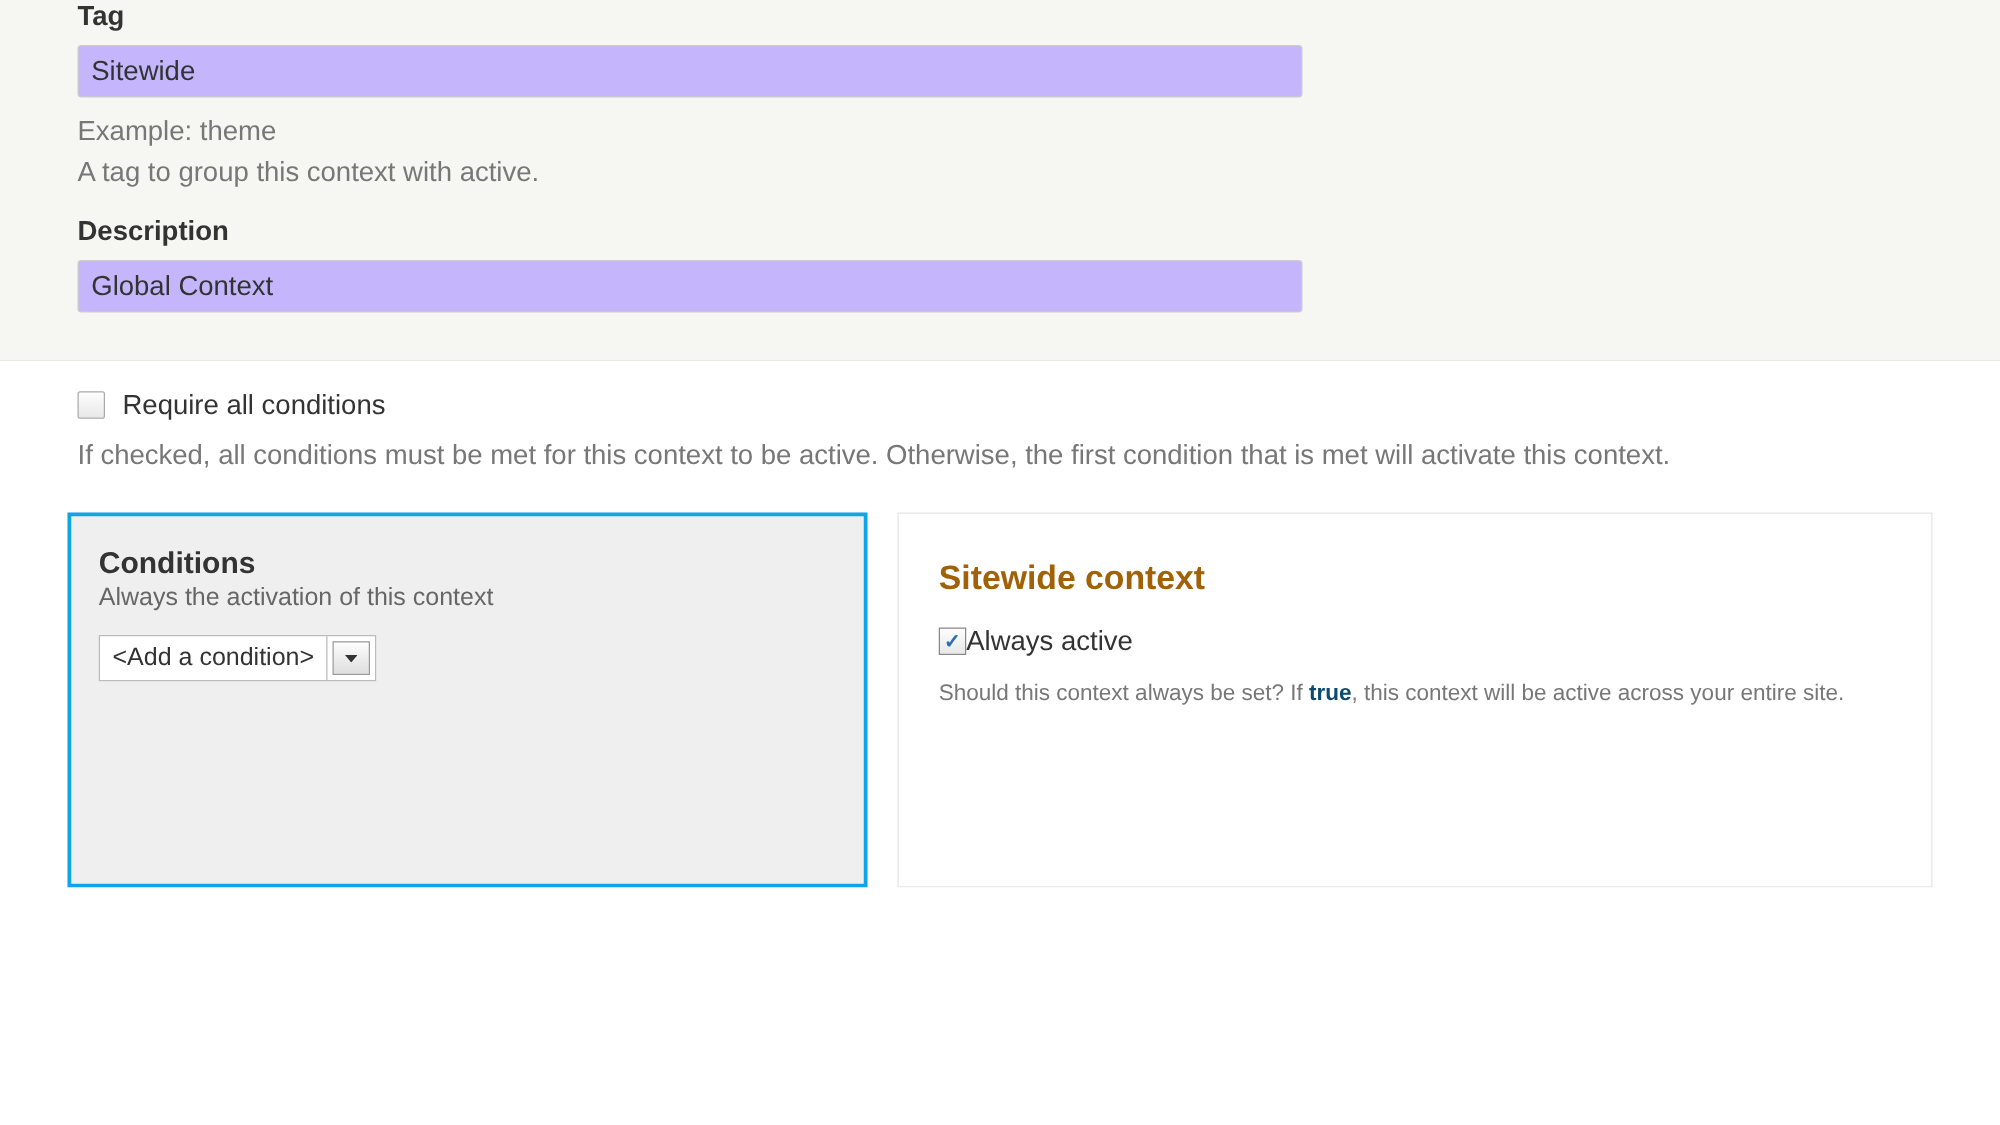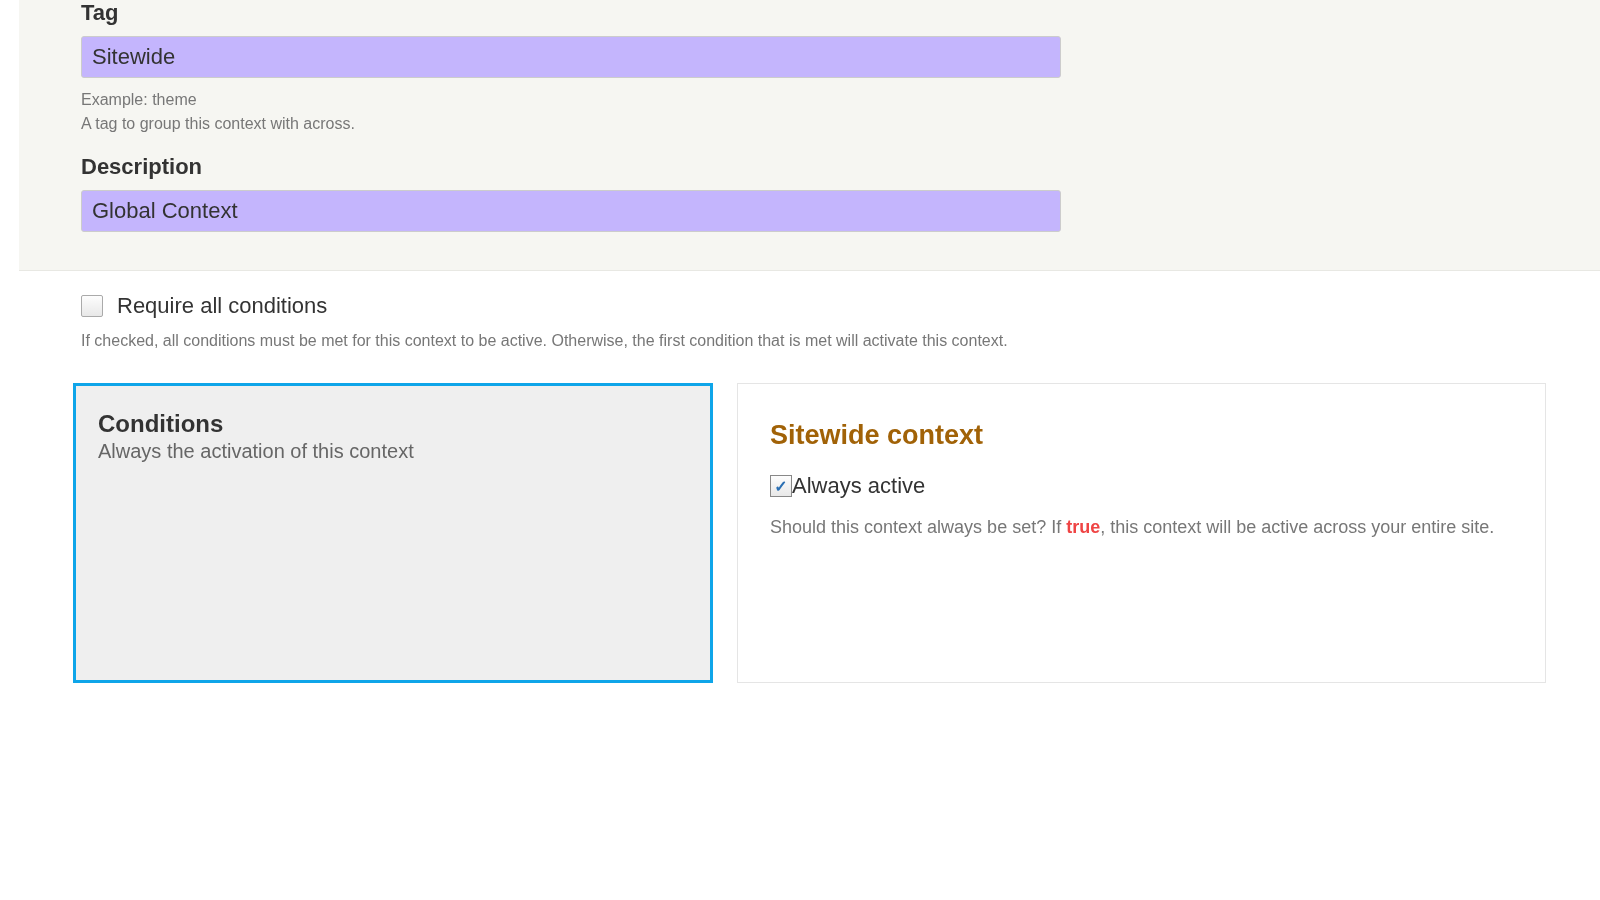--- a/index.html
+++ b/index.html
@@ -4,21 +4,20 @@
 <style>
   * { box-sizing: border-box; margin: 0; padding: 0; }
   body {
     font-family: "Lucida Grande", "Lucida Sans Unicode", Verdana, sans-serif;
     font-size: 14px;
     color: #333;
     background: #fff;
   }
   .page {
     padding: 0;
-    margin-left: 19px;
   }
   .upper-section {
     background: #f6f6f2;
     padding: 0 0 20px 0;
     border-bottom: 1px solid #e8e8e3;
   }
   .form-group {
     padding: 0 62px 18px 62px;
   }
   .form-label {
@@ -34,21 +33,21 @@
     padding: 7px 10px;
     font-size: 22px;
     border: 1px solid #ccc;
     border-radius: 3px;
     background: #c4b5fd;
     color: #333;
     font-family: inherit;
   }
   .help-text {
     color: #777;
-    font-size: 16px;
+    font-size: 22px;
     margin-top: 10px;
     line-height: 1.5;
   }
   .middle-section {
     background: #fff;
     padding: 22px 62px 30px 62px;
   }
   .checkbox-row {
     display: flex;
     align-items: center;
@@ -156,35 +155,35 @@
   }
   .right-label {
     font-size: 22px;
     color: #333;
   }
   .right-help {
     color: #777;
     font-size: 18px;
     white-space: nowrap;
   }
-  .right-help b { color: #ef4444; }
+  .right-help b { color: #0c4a6e; }
 </style>
 </head>
 <body>
 
 <div class="page">
 
   <div class="upper-section">
 
     <div class="form-group">
       <label class="form-label">Tag</label>
       <input type="text" class="text-input" value="Sitewide" style="">
       <div class="help-text">
         <div>Example: theme</div>
-        <div>A tag to group this context with across.</div>
+        <div>A tag to group this context with active.</div>
       </div>
     </div>
 
     <div class="form-group">
       <label class="form-label">Description</label>
       <input type="text" class="text-input" value="Global Context" style="">
     </div>
 
   </div>
 
@@ -194,20 +193,28 @@
       <span class="checkbox-label">Require all conditions</span>
     </div>
     <div class="help-text">If checked, all conditions must be met for this context to be active. Otherwise, the first condition that is met will activate this context.</div>
   </div>
 
   <div class="lower-row">
 
     <div class="panel panel-left">
       <div class="panel-title">Conditions</div>
       <div class="panel-subtitle">Always the activation of this context</div>
+      <div class="select-wrap">
+        <span class="select-text">&lt;Add a condition&gt;</span>
+        <span class="select-btn">
+          <svg viewBox="0 0 10 6">
+              <polygon points="0,0 10,0 5,6" fill="#333"></polygon>
+            </svg>
+        </span>
+      </div>
     </div>
 
     <div class="panel panel-right">
       <div class="right-title">Sitewide context</div>
       <div class="small-checkbox-row">
         <span class="small-checkbox checked"></span>
         <span class="right-label">Always active</span>
       </div>
       <div class="right-help">
         <span>Should this context always be set? If </span><b>true</b><span>, this context will be active across your entire site.</span>

